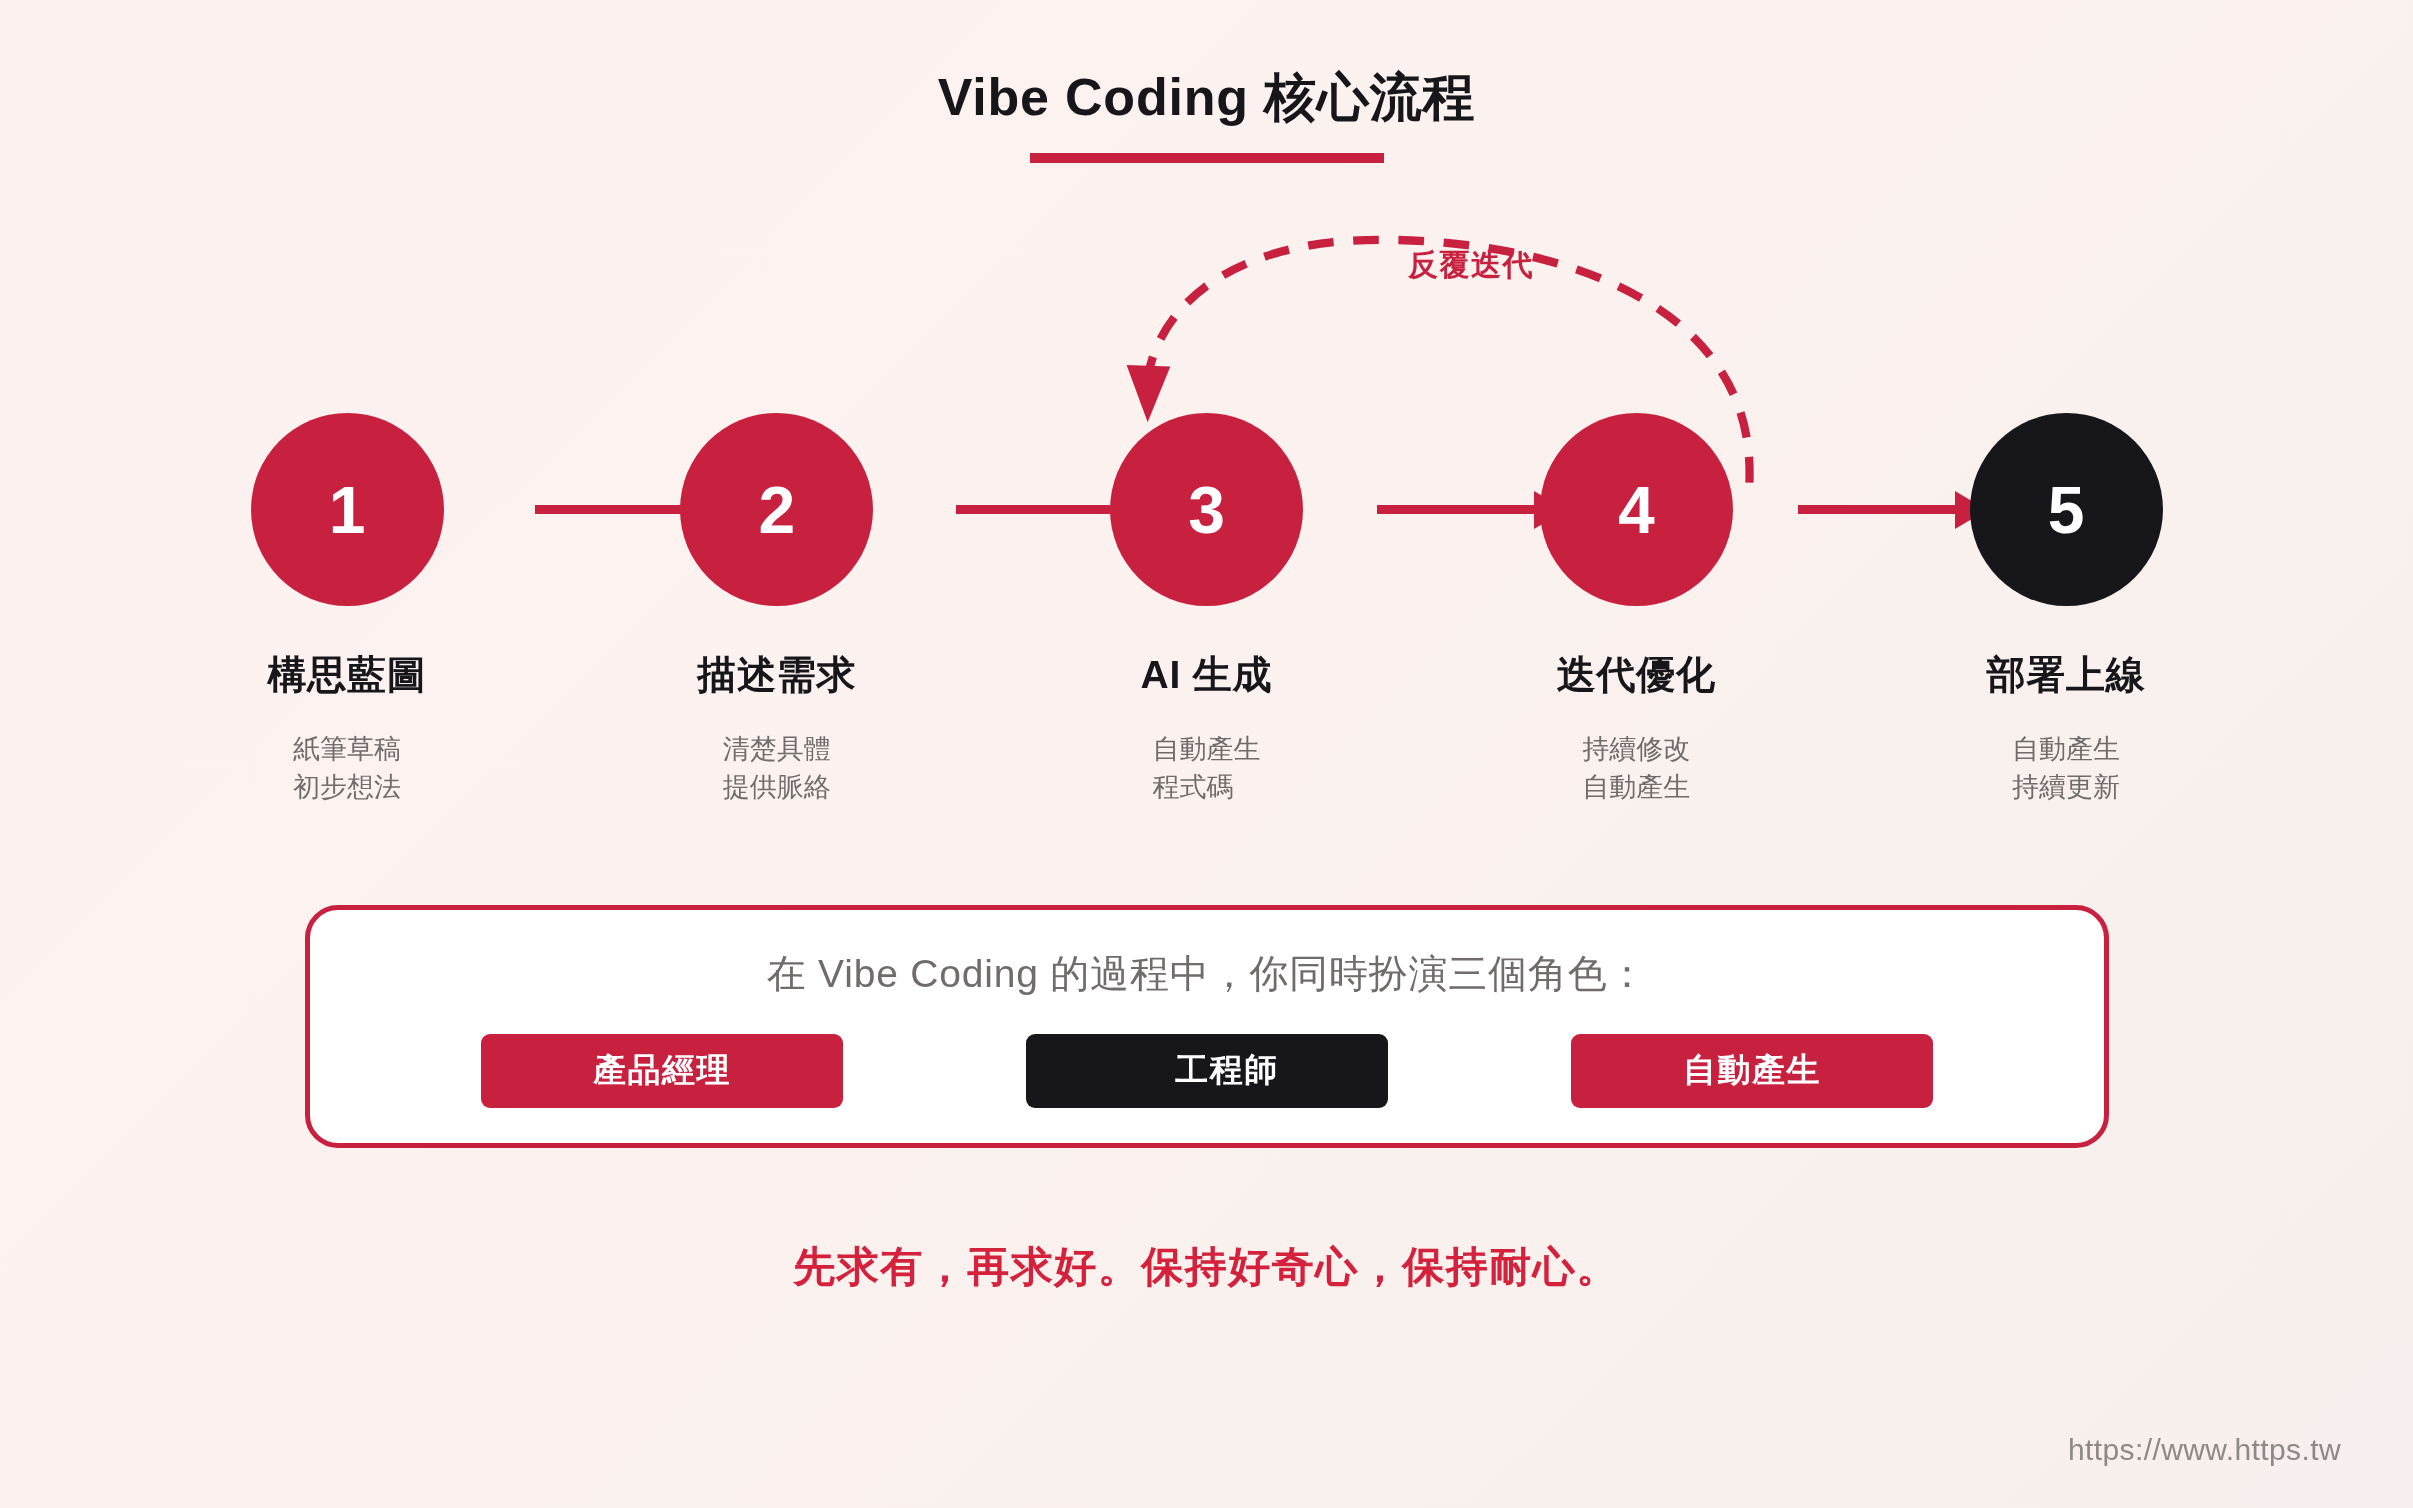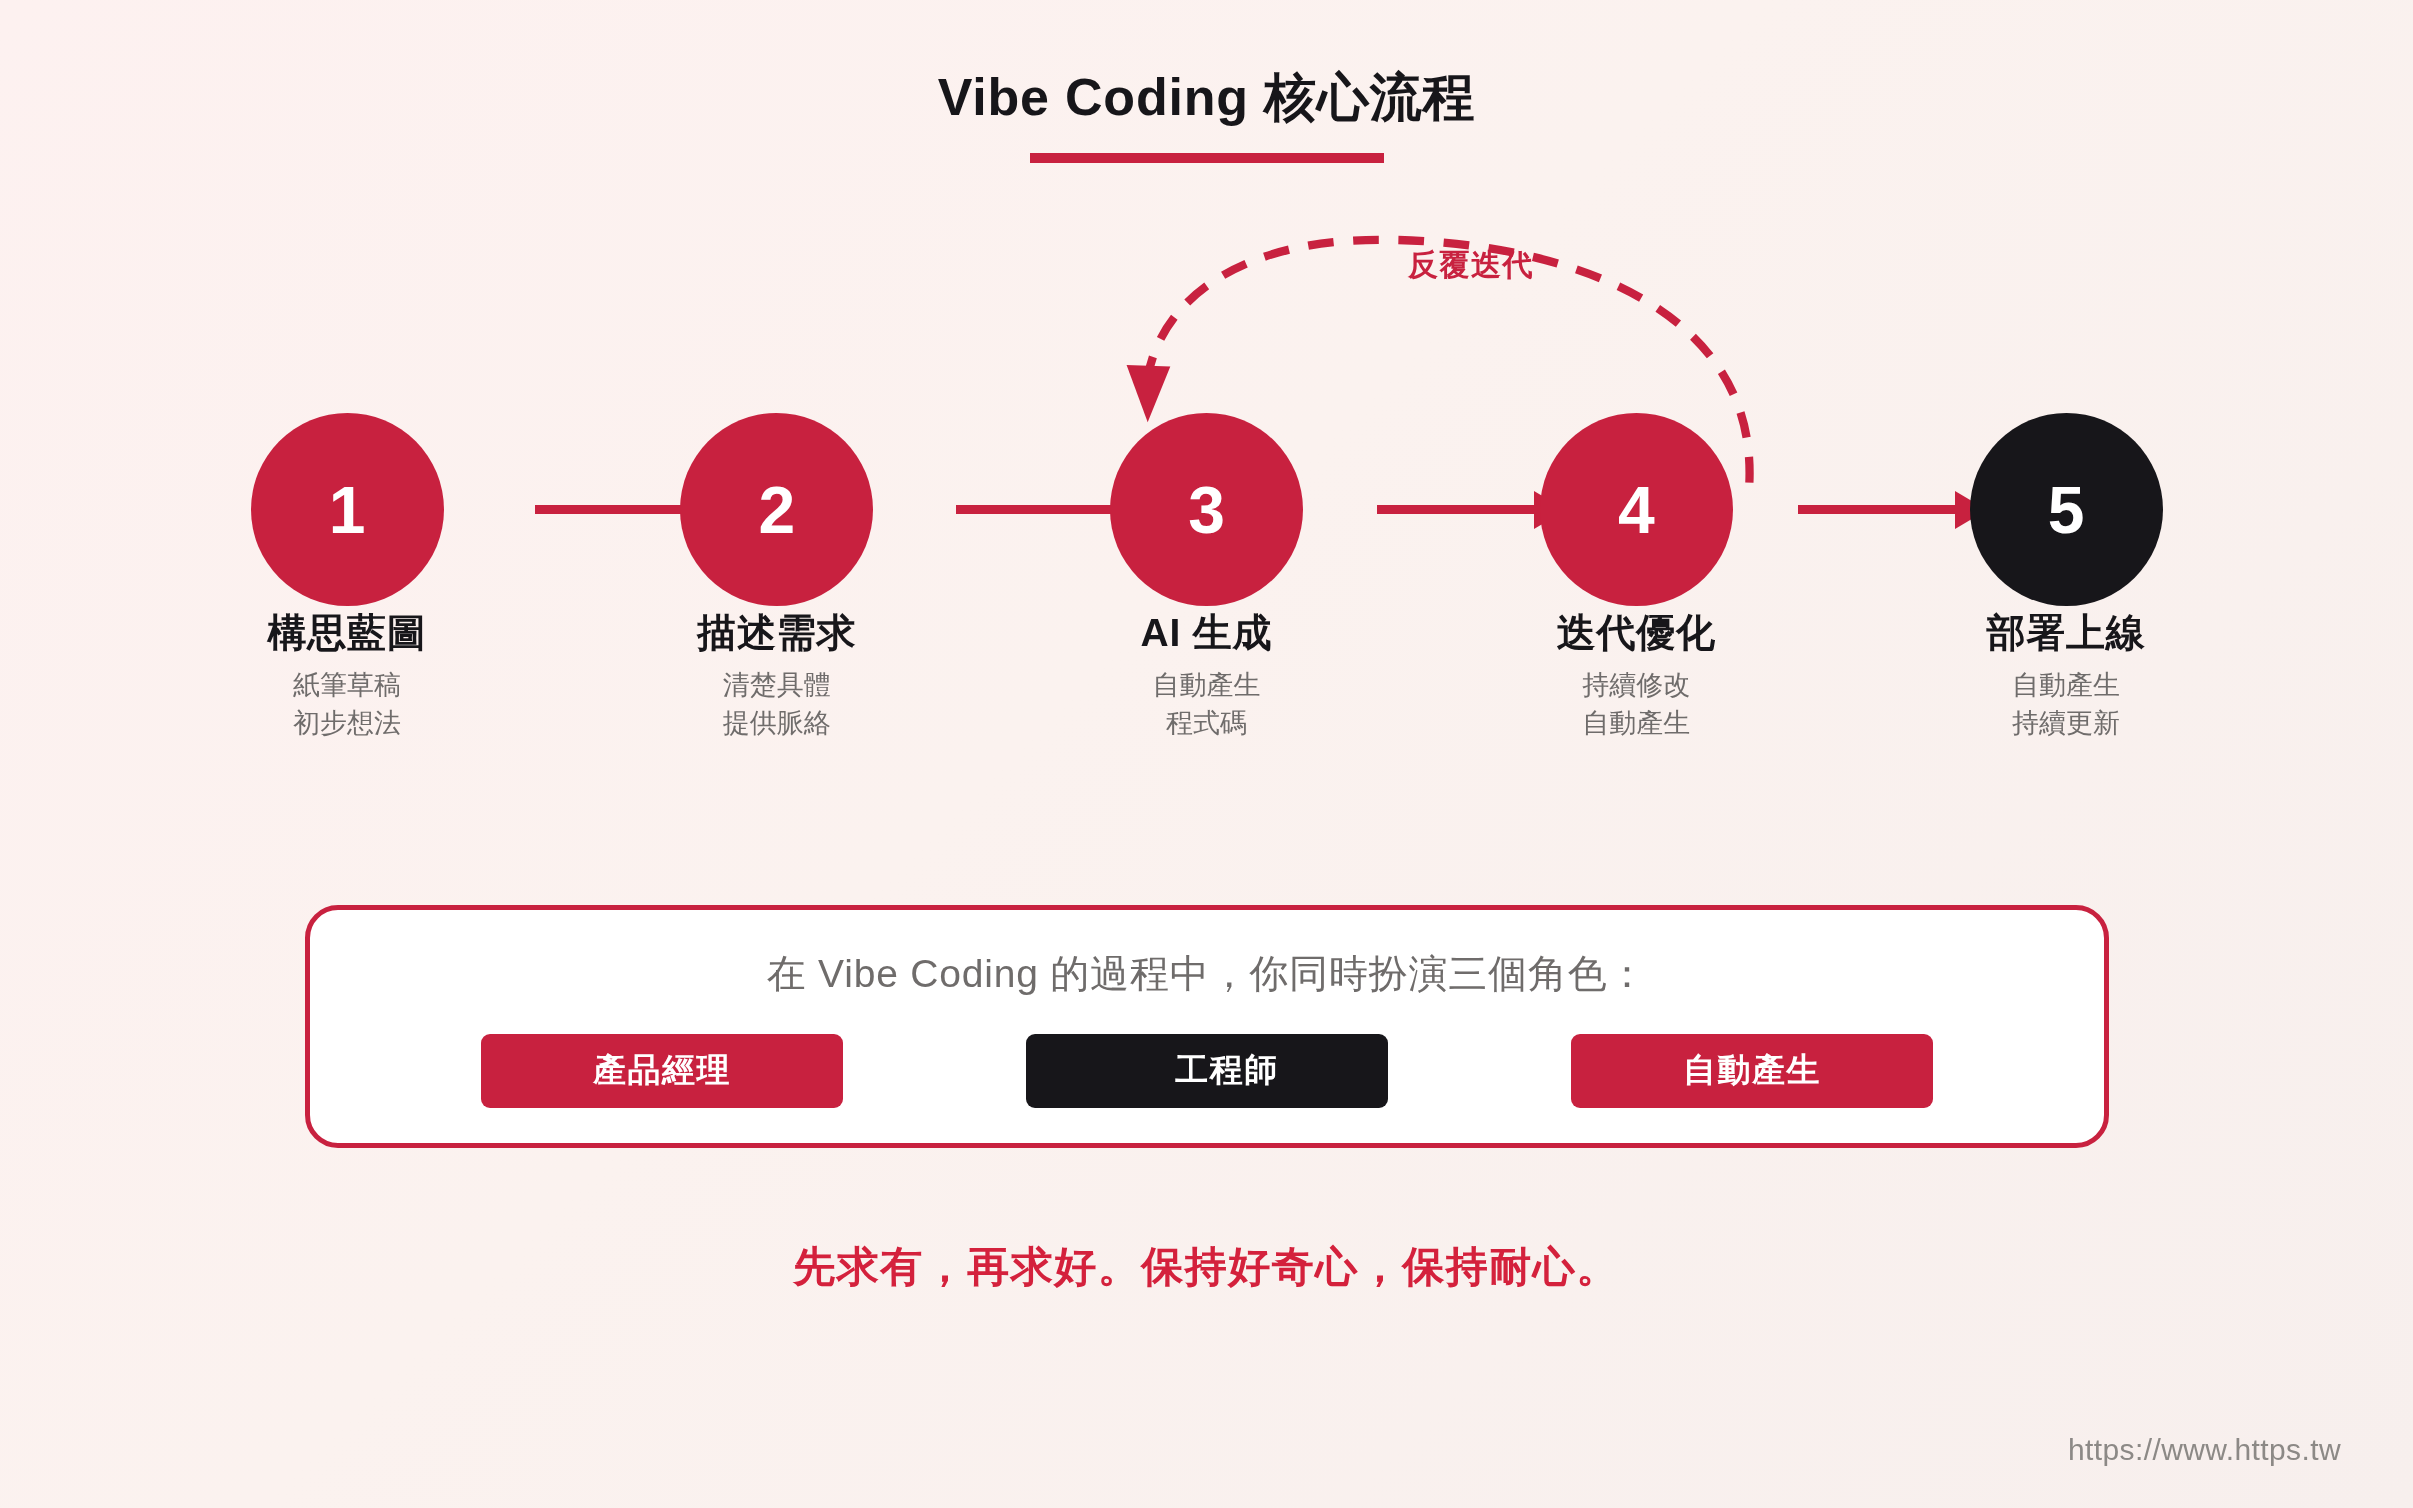--- a/index.html
+++ b/index.html
@@ -98,33 +98,33 @@
     justify-content: center;
     color: #ffffff;
     font-size: 66px;
     font-weight: bold;
     line-height: 1;
   }
 
   .circle.dark { background: #17161a; }
 
   .step-title {
+    margin-top: 42px;
     font-size: 39px;
     font-weight: bold;
     color: #17161a;
     letter-spacing: 0.8px;
     white-space: nowrap;
   }
 
   .step-sub {
-    margin-top: 6px;
+    margin-top: 28px;
     font-size: 27px;
     color: #6f6c6b;
     line-height: 1.42;
-    text-align: center;
     white-space: nowrap;
   }
 
   
   .connector {
     position: absolute;
     top: 413px;
     height: 193px;
     display: flex;
     align-items: center;

